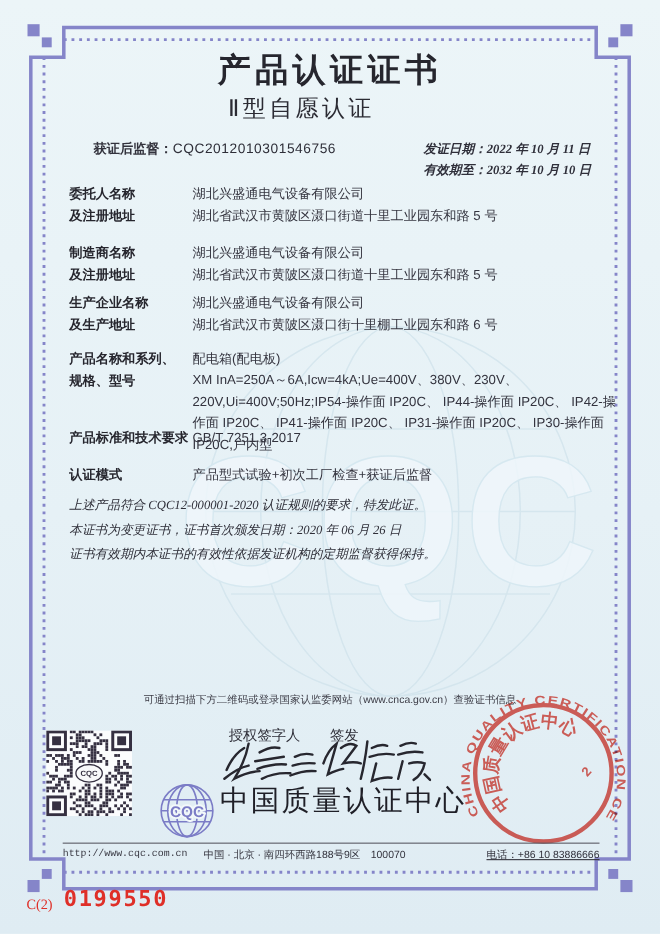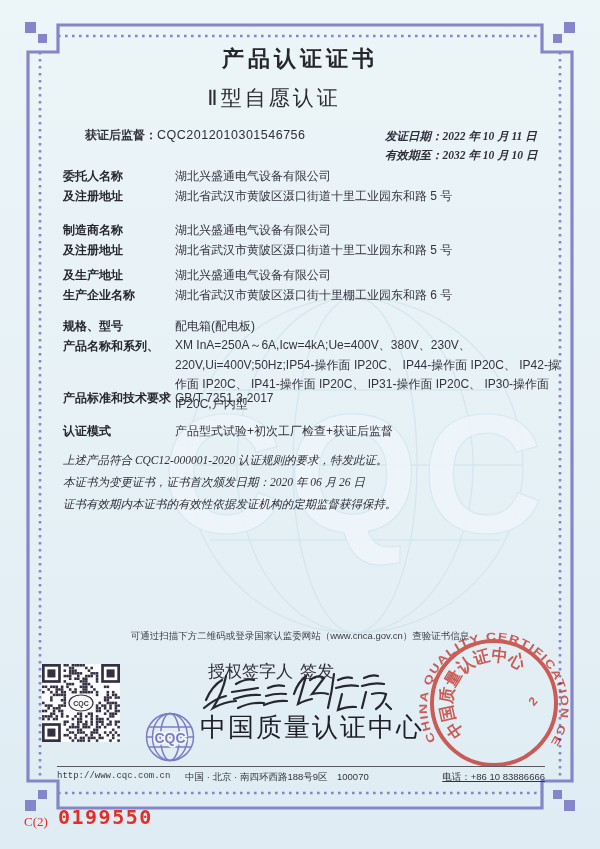--- a/index.html
+++ b/index.html
@@ -3,33 +3,33 @@
 <meta charset="utf-8">
 <style>
   html,body{margin:0;padding:0;}
   .page{
     position:relative;width:600px;height:849px;overflow:hidden;
     background:linear-gradient(180deg,#ecf5f8 0%,#e6f1f6 55%,#dfecf3 100%);
     font-family:"Liberation Sans",sans-serif;color:#2c2c36;
   }
   .abs{position:absolute;}
   svg text{font-family:"Liberation Sans",sans-serif;}
-  .title{left:0;top:44px;width:600px;text-align:center;font-size:22px;font-weight:bold;letter-spacing:4px;color:#26262e;}
+  .title{left:0;top:44px;width:600px;text-align:center;font-size:30px;font-weight:bold;letter-spacing:4px;color:#26262e;}
   .subtitle{left:0;top:84px;width:548px;text-align:center;font-size:21px;letter-spacing:3px;color:#2b2b33;}
   .certno-row{left:85px;top:127px;font-size:12px;}
   .certno-label{font-family:"Liberation Serif",serif;font-weight:bold;color:#33333d;}
   .certno-value{font-size:12.5px;letter-spacing:.5px;color:#2e2e38;}
   .dates{left:385px;top:127px;font-family:"Liberation Serif",serif;font-size:11.5px;font-weight:bold;color:#2f2f3a;line-height:19px;font-style:italic;}
   .field-row{left:0;top:0;width:600px;}
   .flabel{position:absolute;left:63px;width:112px;font-size:12px;font-weight:bold;line-height:20px;color:#26262e;}
   .fvalue{position:absolute;left:175px;width:392px;font-size:12px;line-height:20px;color:#34343f;}
   .fvalue .spec{display:block;line-height:19.5px;}
   .statements{left:63px;top:449px;width:480px;font-family:"Liberation Serif",serif;font-style:italic;font-size:11.5px;line-height:22px;color:#2e2e38;}
   .verify-note{left:0;top:630px;width:600px;text-align:center;font-size:9.5px;color:#3c3c46;}
-  .sig-label{font-size:17px;color:#2e2e38;}
+  .sig-label{font-size:13px;color:#2e2e38;}
   .org-name{left:200px;top:710px;font-size:26px;letter-spacing:2px;color:#1f1f27;}
   .footer-line{left:57px;top:766px;width:488px;height:1px;background:#5a5a64;}
   .footer-web{left:57px;top:771px;font-family:"Liberation Mono",monospace;font-size:9px;color:#3a3a44;}
   .footer-addr{left:185px;top:771px;width:250px;text-align:left;font-size:9.5px;color:#33333d;}
   .footer-phone{left:424px;top:771px;width:121px;text-align:right;font-size:9.5px;color:#33333d;text-decoration:underline;}
   .serial-prefix{left:24px;top:814px;font-family:"Liberation Serif",serif;font-size:13px;color:#df2f28;}
   .serial-number{left:58px;top:805px;font-family:"DejaVu Sans Mono",monospace;font-weight:bold;font-size:20px;letter-spacing:1.5px;color:#df2f28;}
   .stamp{mix-blend-mode:multiply;opacity:.93;}
 </style>
 </head>
@@ -98,33 +98,33 @@
         <div>及注册地址</div>
       </div>
     <div class="fvalue">
         <div>湖北兴盛通电气设备有限公司</div>
         <div>湖北省武汉市黄陂区滠口街道十里工业园东和路 5 号</div>
       </div>
   </div>
 
   <div class="abs field-row" style="top:265px">
     <div class="flabel">
+        <div>生产企业名称</div>
         <div>及生产地址</div>
-        <div>生产企业名称</div>
       </div>
     <div class="fvalue">
         <div>湖北兴盛通电气设备有限公司</div>
         <div>湖北省武汉市黄陂区滠口街十里棚工业园东和路 6 号</div>
       </div>
   </div>
 
   <div class="abs field-row" style="top:316px">
     <div class="flabel">
+        <div>产品名称和系列、</div>
         <div>规格、型号</div>
-        <div>产品名称和系列、</div>
       </div>
     <div class="fvalue">
         <div>配电箱(配电板)</div>
         <span class="spec">XM InA=250A～6A,Icw=4kA;Ue=400V、380V、230V、220V,Ui=400V;50Hz;IP54-操作面 IP20C、 IP44-操作面 IP20C、 IP42-操作面 IP20C、 IP41-操作面 IP20C、 IP31-操作面 IP20C、 IP30-操作面 IP20C,户内型</span>
       </div>
   </div>
 
   <div class="abs field-row" style="top:388px">
     <div class="flabel">
         <div>产品标准和技术要求</div>

